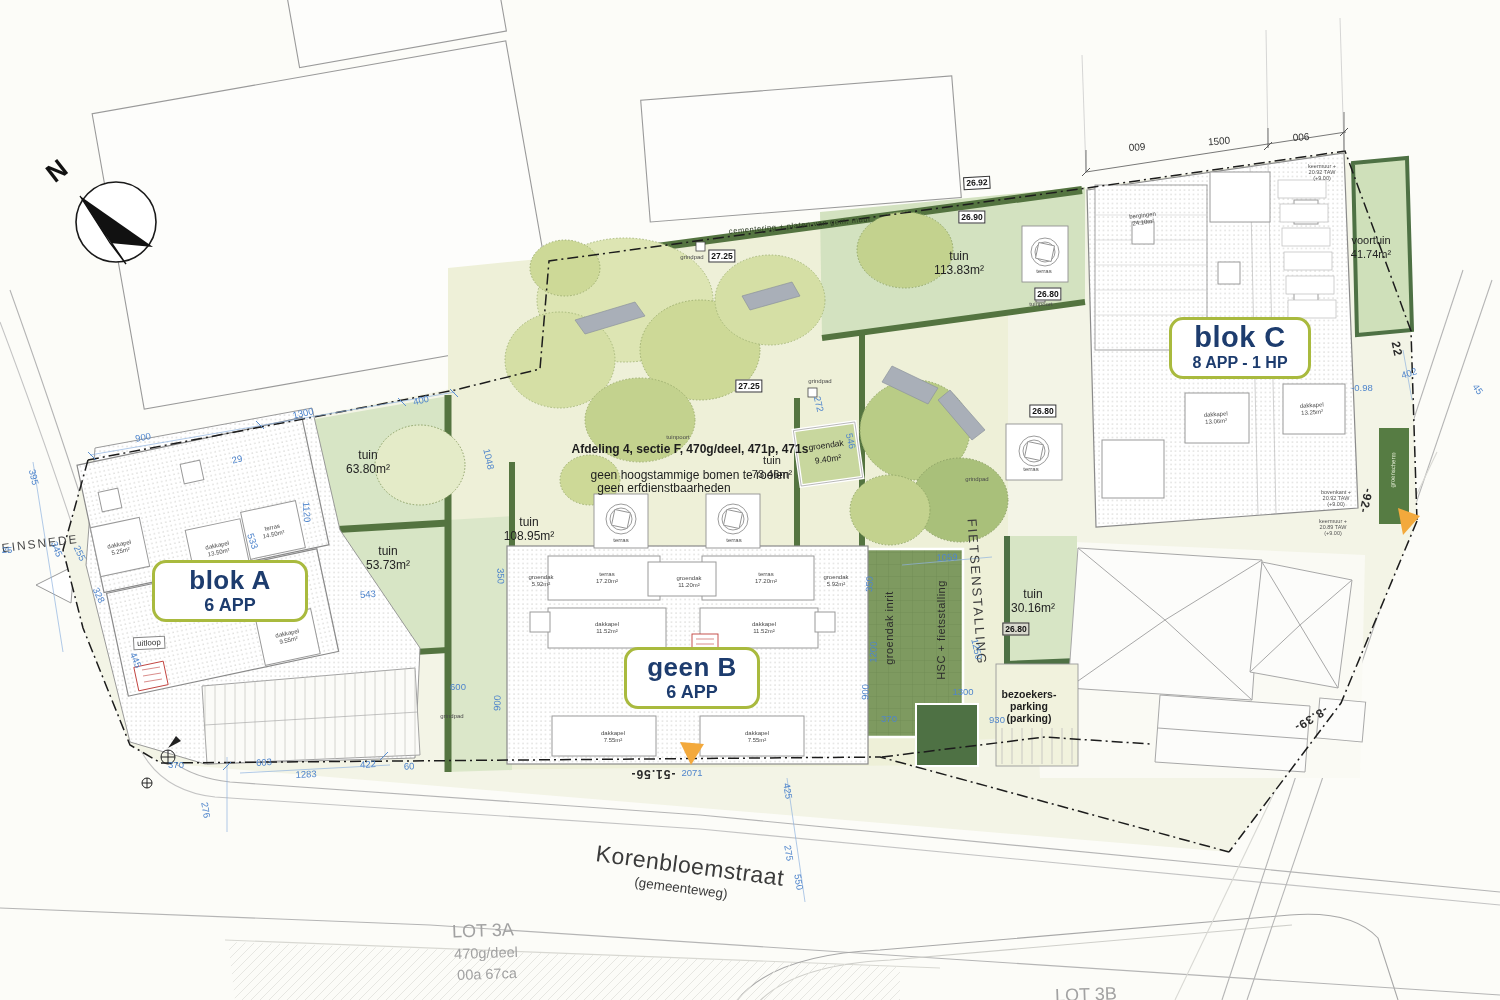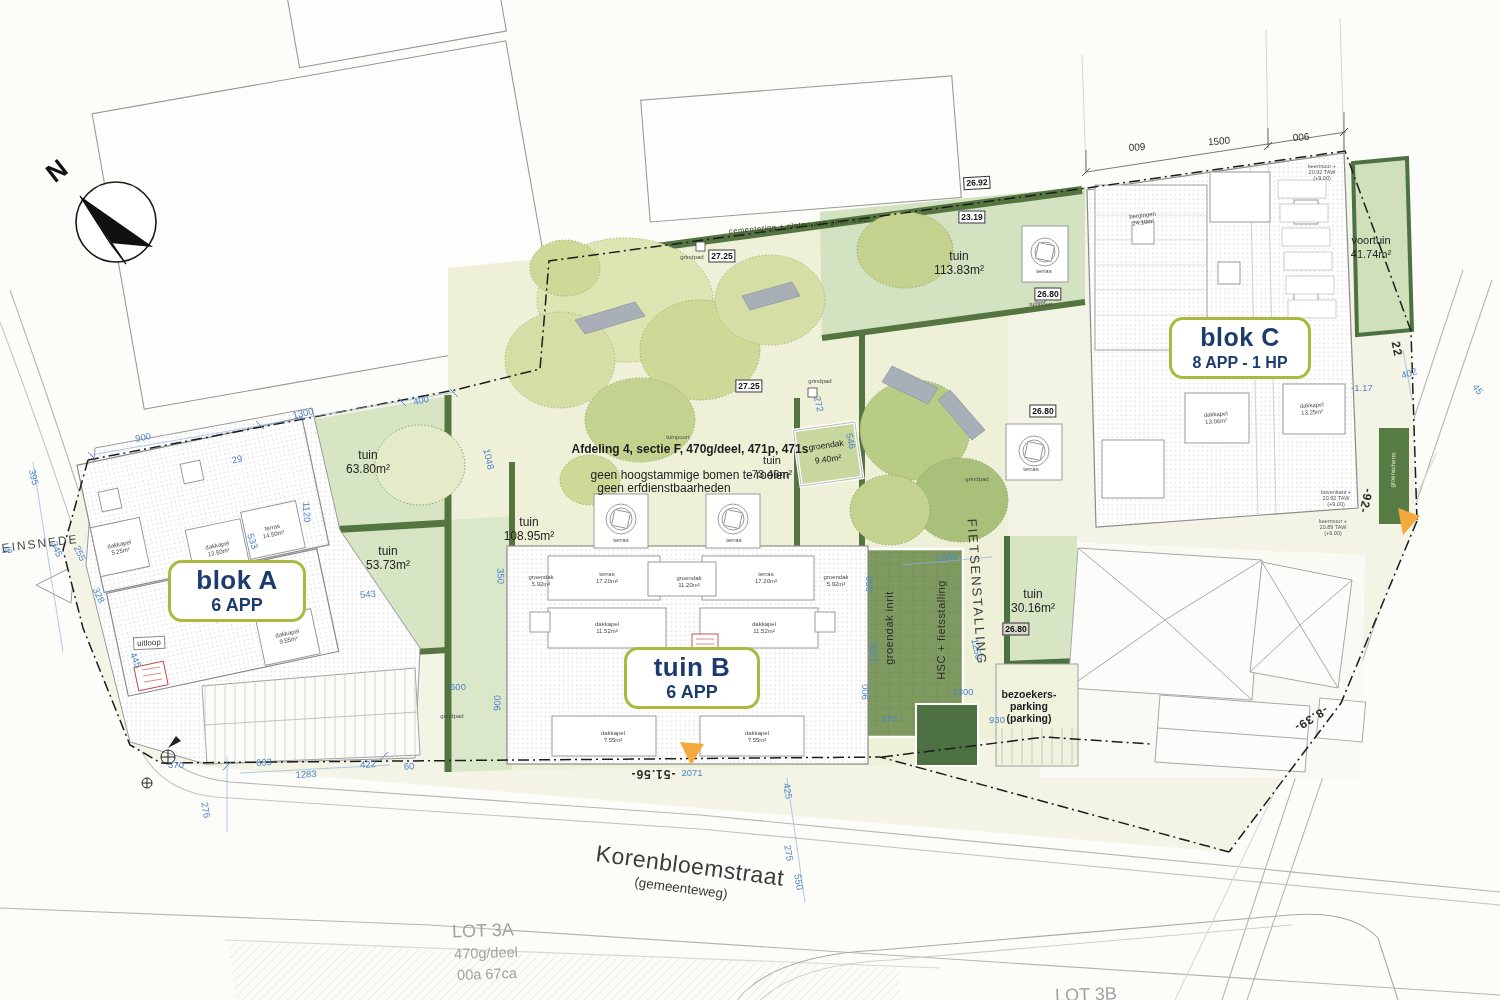--- a/index.html
+++ b/index.html
@@ -27,21 +27,21 @@
   .lab-taw{font-size:5.5px;color:#555;line-height:6px;}
   .lab-vfac{font-size:11px;color:#2c2c2c;letter-spacing:.5px;}
   .lab-fiets{font-size:13px;color:#3a3a3a;letter-spacing:2px;}
   .lab-parklbl{font-size:10.5px;color:#1d1d1d;line-height:12px;}
   .lab-hedge{font-size:7.5px;color:#2a3a22;letter-spacing:.6px;}
   .lab-boxlbl{font-size:8px;color:#333;background:#fff;border:1px solid #888;padding:0 3px;line-height:11px;}
   .card{position:absolute;background:#fff;border:3px solid #a9ba3e;border-radius:14px;
         text-align:center;color:#1d3c6e;z-index:30;box-sizing:border-box;padding-top:3px;}
   .card-title{font-size:26px;font-weight:bold;line-height:29px;letter-spacing:.5px;}
   .card-sub{font-size:18px;font-weight:bold;line-height:21px;}
-  #cardC .card-title{font-size:25px;}
+  #cardC .card-title{font-size:29px;}
   #cardC .card-sub{font-size:16px;}
 </style>
 </head>
 <body>
 
 <div id="stage">
 
 <svg id="plan" width="1500" height="1000" viewBox="0 0 1500 1000">
   <defs>
     <pattern id="dots" width="4.5" height="4.5" patternUnits="userSpaceOnUse">
@@ -347,21 +347,21 @@
       <div class="ann lab-fiets" style="left: 977px; top: 592px; transform: translate(-50%, -50%) rotate(86deg);">FIETSENSTALLING</div>
       <div class="ann lab-vfac" style="left: 941px; top: 630px; transform: translate(-50%, -50%) rotate(-90deg);">HSC + fietsstalling</div>
       <div class="ann lab-vfac" style="left: 889px; top: 628px; transform: translate(-50%, -50%) rotate(-90deg);">groendak inrit</div>
       <div class="ann lab-parklbl" style="left: 1029px; top: 706px; transform: translate(-50%, -50%) rotate(0deg); font-weight: bold;">
         <div>bezoekers-</div>
         <div>parking</div>
         <div>(parking)</div>
       </div>
       <div class="ann lab-hedge" style="left: 800px; top: 225px; transform: translate(-50%, -50%) rotate(-5deg);">cementering + platen van gem. muur</div>
       <div class="ann lab-lvl" style="left: 977px; top: 183px; transform: translate(-50%, -50%) rotate(-3deg);">26.92</div>
-      <div class="ann lab-lvl" style="left: 972px; top: 217px; transform: translate(-50%, -50%) rotate(0deg);">23.19</div>
+      <div class="ann lab-lvl" style="left: 972px; top: 217px; transform: translate(-50%, -50%) rotate(0deg);">26.90</div>
       <div class="ann lab-lvl" style="left: 722px; top: 256px; transform: translate(-50%, -50%) rotate(0deg);">27.25</div>
       <div class="ann lab-lvl" style="left: 749px; top: 386px; transform: translate(-50%, -50%) rotate(0deg);">27.25</div>
       <div class="ann lab-lvl" style="left: 1048px; top: 294px; transform: translate(-50%, -50%) rotate(0deg);">26.80</div>
       <div class="ann lab-lvl" style="left: 1043px; top: 411px; transform: translate(-50%, -50%) rotate(0deg);">26.80</div>
       <div class="ann lab-lvl2" style="left: 1016px; top: 629px; transform: translate(-50%, -50%) rotate(0deg);">26.80</div>
       <div class="ann lab-chain" style="left: 653px; top: 774px; transform: translate(-50%, -50%) rotate(180deg);">-51.56-</div>
       <div class="ann lab-chain" style="left: 1366px; top: 501px; transform: translate(-50%, -50%) rotate(102deg);">-92-</div>
       <div class="ann lab-chain" style="left: 1311px; top: 719px; transform: translate(-50%, -50%) rotate(148deg);">-8.39-</div>
       <div class="ann lab-chain" style="left: 1397px; top: 349px; transform: translate(-50%, -50%) rotate(78deg);">22</div>
       <div class="ann lab-dimk" style="left: 1137px; top: 147px; transform: translate(-50%, -50%) rotate(-4deg);">009</div>
@@ -399,21 +399,21 @@
       <div class="ann lab-dim" style="left: 789px; top: 853px; transform: translate(-50%, -50%) rotate(80deg);">275</div>
       <div class="ann lab-dim" style="left: 799px; top: 882px; transform: translate(-50%, -50%) rotate(80deg);">550</div>
       <div class="ann lab-dim" style="left: 206px; top: 810px; transform: translate(-50%, -50%) rotate(80deg);">276</div>
       <div class="ann lab-dim" style="left: 176px; top: 764px; transform: translate(-50%, -50%) rotate(0deg);">370</div>
       <div class="ann lab-dim" style="left: 264px; top: 762px; transform: translate(-50%, -50%) rotate(-3deg);">603</div>
       <div class="ann lab-dim" style="left: 306px; top: 774px; transform: translate(-50%, -50%) rotate(-3deg);">1283</div>
       <div class="ann lab-dim" style="left: 368px; top: 764px; transform: translate(-50%, -50%) rotate(-3deg);">422</div>
       <div class="ann lab-dim" style="left: 409px; top: 766px; transform: translate(-50%, -50%) rotate(-3deg);">60</div>
       <div class="ann lab-dim" style="left: 1409px; top: 373px; transform: translate(-50%, -50%) rotate(-18deg);">402</div>
       <div class="ann lab-dim" style="left: 1478px; top: 389px; transform: translate(-50%, -50%) rotate(55deg);">45</div>
-      <div class="ann lab-dim" style="left: 1362px; top: 387px; transform: translate(-50%, -50%) rotate(0deg);">-1.17</div>
+      <div class="ann lab-dim" style="left: 1362px; top: 387px; transform: translate(-50%, -50%) rotate(0deg);">-0.98</div>
       <div class="ann lab-tiny" style="left: 692px; top: 257px; transform: translate(-50%, -50%) rotate(0deg);">grindpad</div>
       <div class="ann lab-tiny" style="left: 820px; top: 381px; transform: translate(-50%, -50%) rotate(0deg);">grindpad</div>
       <div class="ann lab-tiny" style="left: 977px; top: 479px; transform: translate(-50%, -50%) rotate(0deg);">grindpad</div>
       <div class="ann lab-tiny" style="left: 452px; top: 716px; transform: translate(-50%, -50%) rotate(0deg);">grindpad</div>
       <div class="ann lab-tiny" style="left: 1041px; top: 304px; transform: translate(-50%, -50%) rotate(0deg);">tuinpoort</div>
       <div class="ann lab-tiny" style="left: 678px; top: 437px; transform: translate(-50%, -50%) rotate(0deg);">tuinpoort</div>
       <div class="ann lab-tiny" style="left: 1044px; top: 271px; transform: translate(-50%, -50%) rotate(0deg);">terras</div>
       <div class="ann lab-tiny" style="left: 1031px; top: 469px; transform: translate(-50%, -50%) rotate(0deg);">terras</div>
       <div class="ann lab-tiny" style="left: 621px; top: 540px; transform: translate(-50%, -50%) rotate(0deg);">terras</div>
       <div class="ann lab-tiny" style="left: 734px; top: 540px; transform: translate(-50%, -50%) rotate(0deg);">terras</div>
@@ -493,26 +493,26 @@
         <div>(+9.00)</div>
       </div>
       <div class="ann lab-taw" style="left: 1333px; top: 527px; transform: translate(-50%, -50%) rotate(0deg);">
         <div>keermuur +</div>
         <div>20.89 TAW</div>
         <div>(+9.00)</div>
       </div>
       <div class="ann lab-tinyw" style="left: 1393px; top: 470px; transform: translate(-50%, -50%) rotate(-88deg);">groenscherm</div>
     </div>
 
-<div class="card" id="cardA" style="left:168px;top:560px;width:138px;height:62px;">
+<div class="card" id="cardA" style="left:152px;top:560px;width:156px;height:62px;">
   <div class="card-title">blok A</div>
   <div class="card-sub">6 APP</div>
 </div>
 <div class="card" id="cardB" style="left:624px;top:647px;width:136px;height:62px;">
-  <div class="card-title">tuin B</div>
+  <div class="card-title">geen B</div>
   <div class="card-sub">6 APP</div>
 </div>
 <div class="card" id="cardC" style="left:1169px;top:317px;width:142px;height:62px;">
   <div class="card-title">blok C</div>
   <div class="card-sub">8 APP - 1 HP</div>
 </div>
 
 </div>
 
 </body></html>

